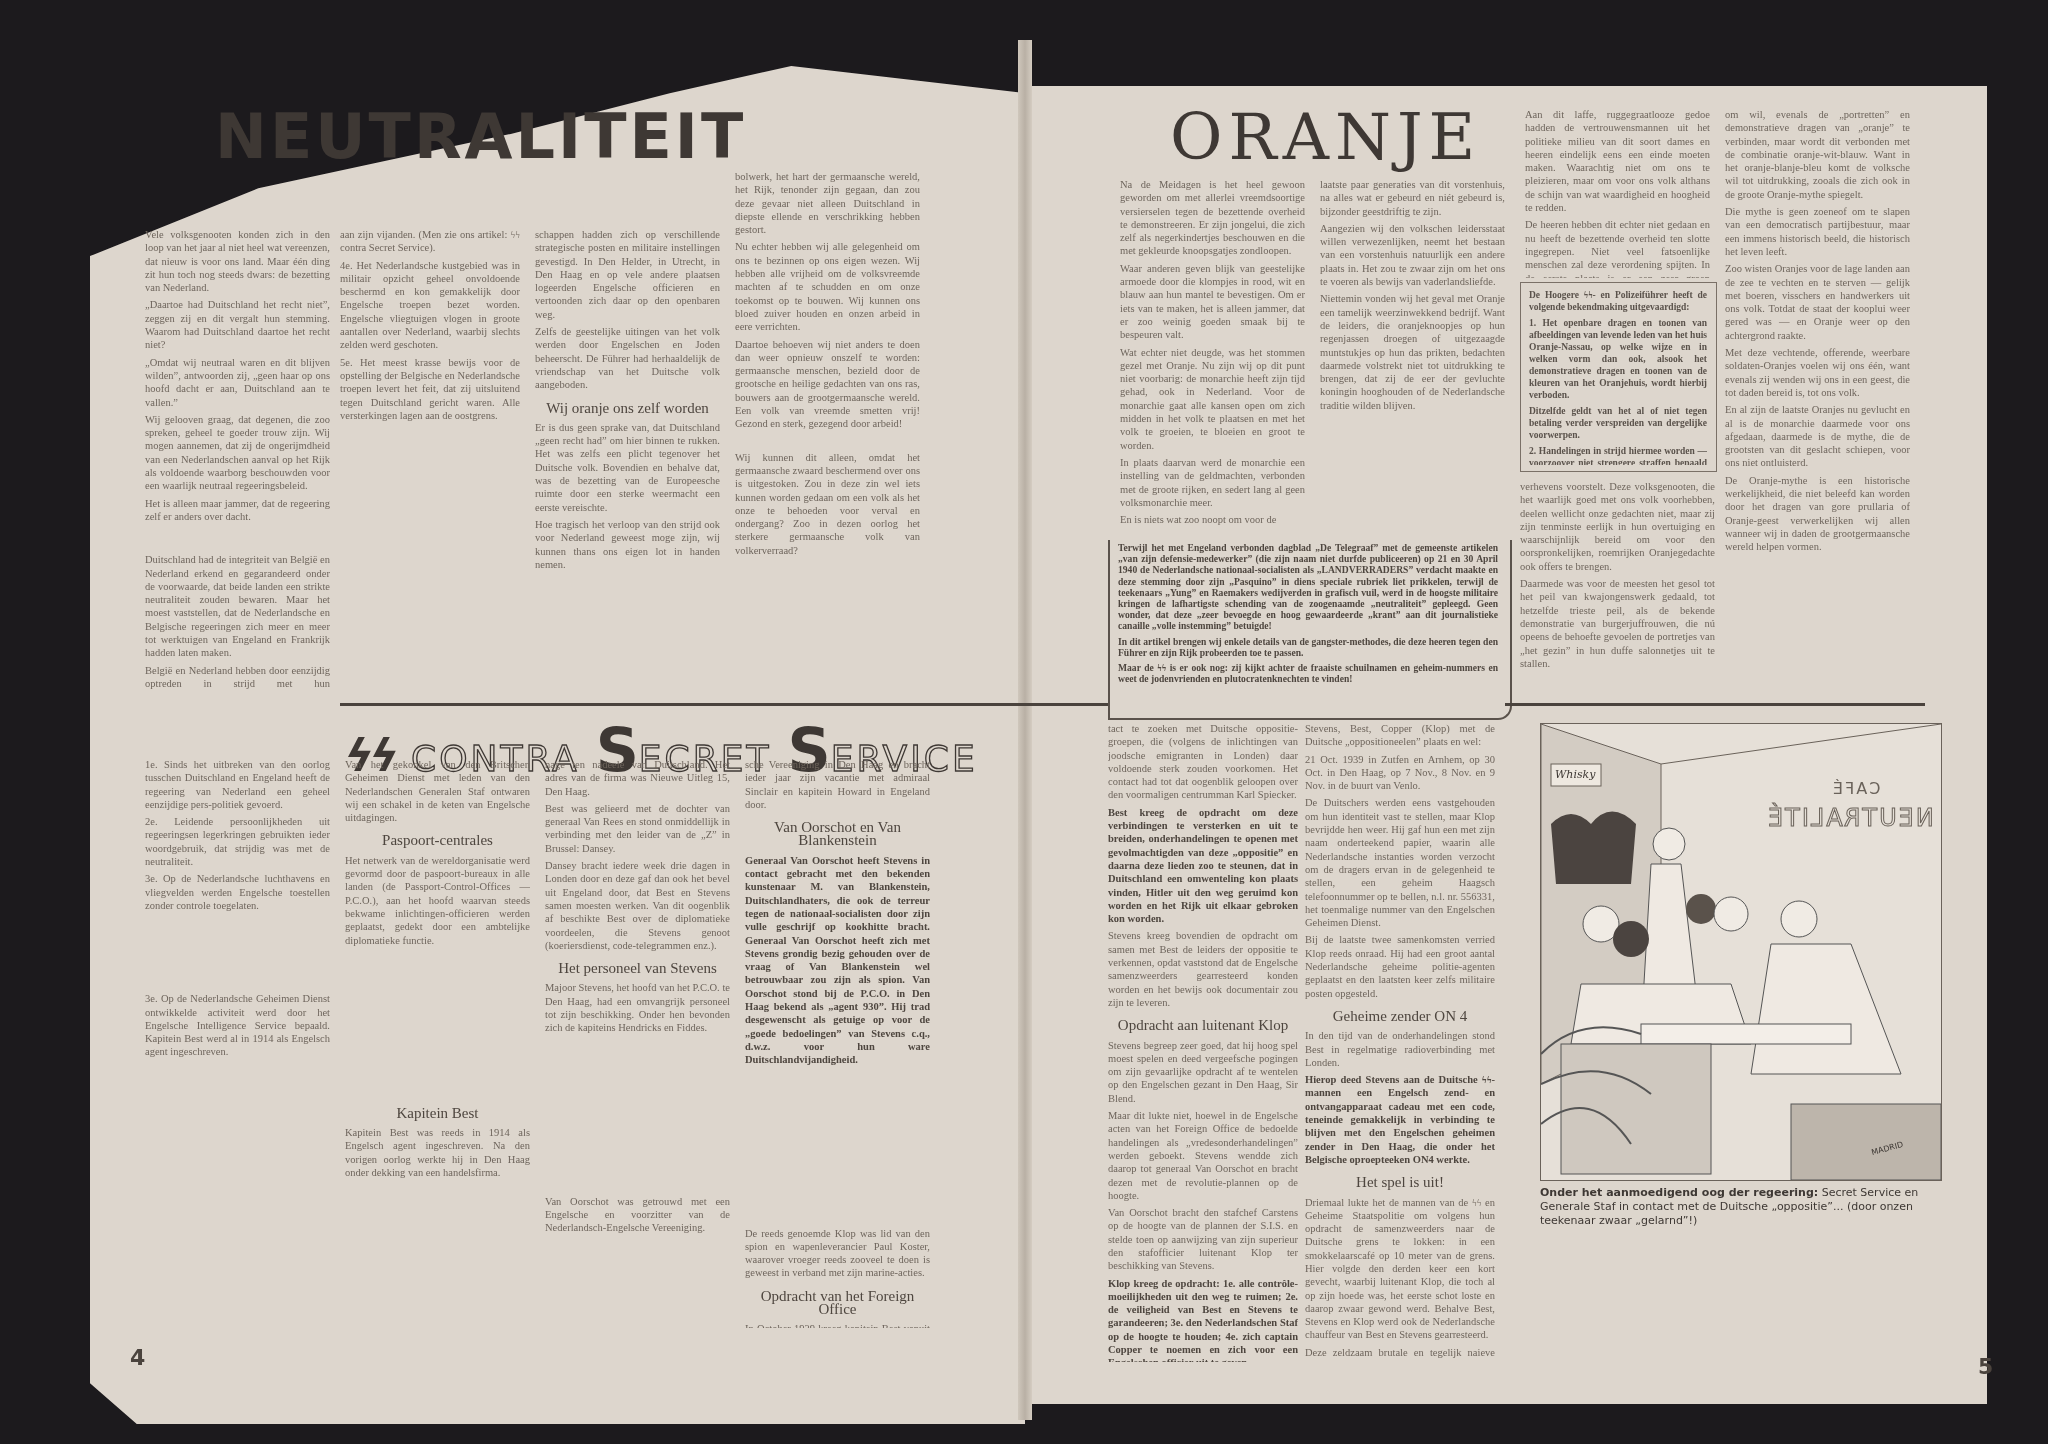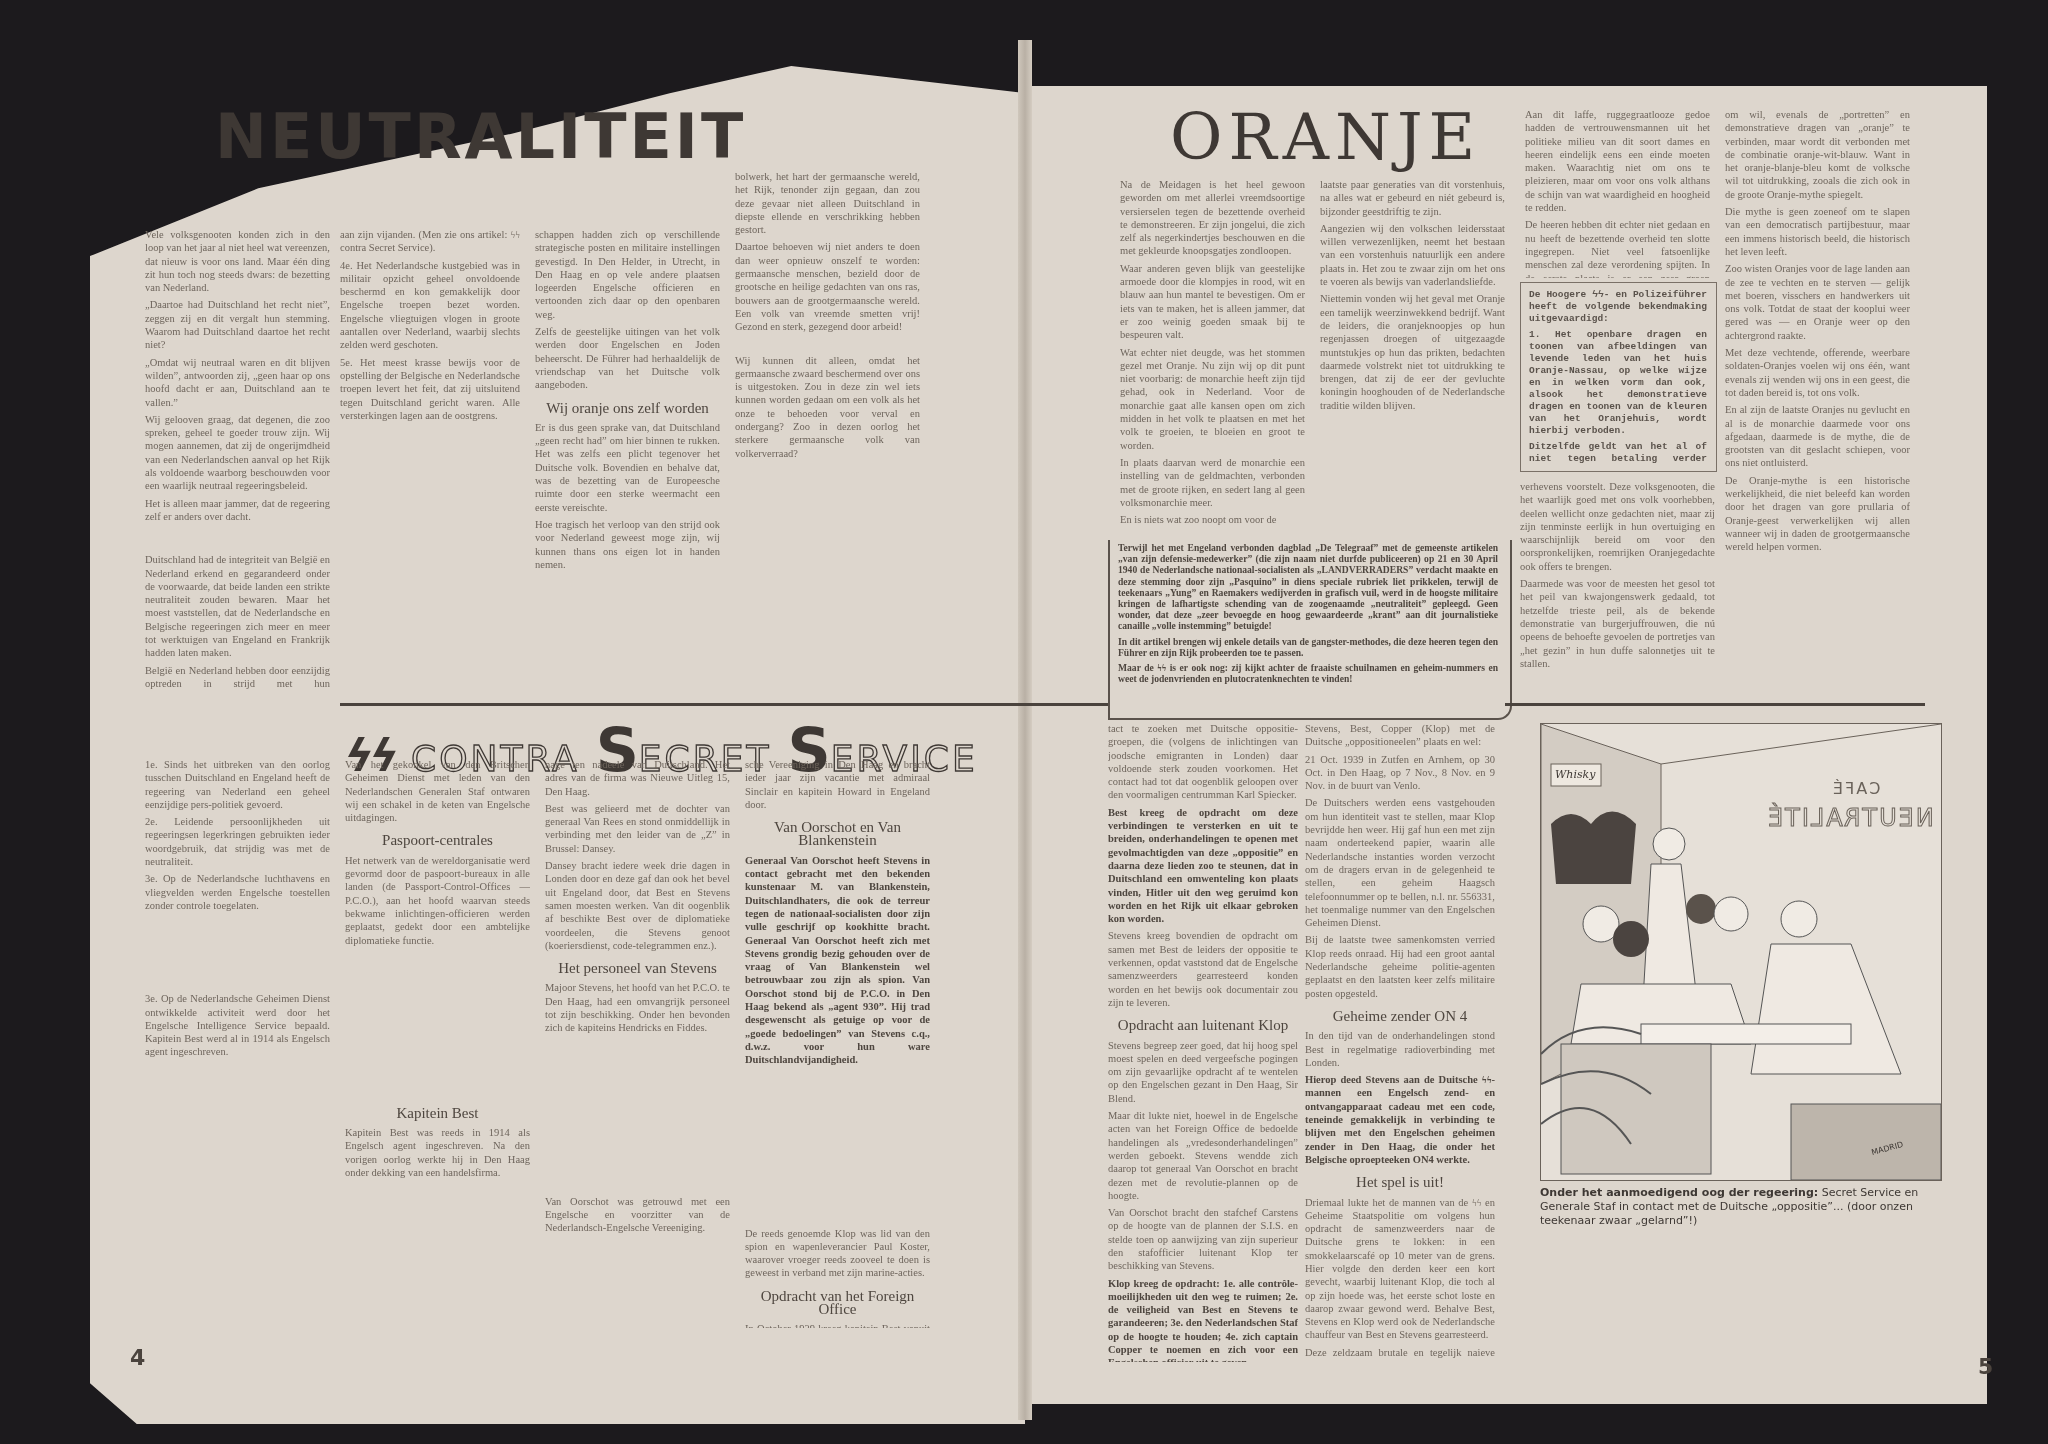--- a/index.html
+++ b/index.html
@@ -52,20 +52,21 @@
 <div class="col" style="left:535px;top:228px;width:185px;height:470px;">
   <p>schappen hadden zich op verschillende strategische posten en militaire instellingen gevestigd. In Den Helder, in Utrecht, in Den Haag en op vele andere plaatsen logeerden Engelsche officieren en vertoonden zich daar op den openbaren weg.</p>
   <p>Zelfs de geestelijke uitingen van het volk werden door Engelschen en Joden beheerscht. De Führer had herhaaldelijk de vriendschap van het Duitsche volk aangeboden.</p>
   <div class="sub">Wij oranje ons zelf worden</div>
   <p>Er is dus geen sprake van, dat Duitschland „geen recht had” om hier binnen te rukken. Het was zelfs een plicht tegenover het Duitsche volk. Bovendien en behalve dat, was de bezetting van de Europeesche ruimte door een sterke weermacht een eerste vereischte.</p>
   <p>Hoe tragisch het verloop van den strijd ook voor Nederland geweest moge zijn, wij kunnen thans ons eigen lot in handen nemen.</p>
 </div>
 
 <div class="col" style="left:735px;top:170px;width:185px;height:528px;">
   <p>bolwerk, het hart der germaansche wereld, het Rijk, tenonder zijn gegaan, dan zou deze gevaar niet alleen Duitschland in diepste ellende en verschrikking hebben gestort.</p>
+  <p>Nu echter hebben wij alle gelegenheid om ons te bezinnen op ons eigen wezen. Wij hebben alle vrijheid om de volksvreemde machten af te schudden en om onze toekomst op te bouwen. Wij kunnen ons bloed zuiver houden en onzen arbeid in eere verrichten.</p>
   <p>Daartoe behoeven wij niet anders te doen dan weer opnieuw onszelf te worden: germaansche menschen, bezield door de grootsche en heilige gedachten van ons ras, bouwers aan de grootgermaansche wereld. Een volk van vreemde smetten vrij! Gezond en sterk, gezegend door arbeid!</p>
   <p style="margin-top:20px">Wij kunnen dit alleen, omdat het germaansche zwaard beschermend over ons is uitgestoken. Zou in deze zin wel iets kunnen worden gedaan om een volk als het onze te behoeden voor verval en ondergang? Zoo in dezen oorlog het sterkere germaansche volk van volkerverraad?</p>
 </div>
 
 <div class="rule" style="left:340px;top:703px;width:770px;height:3px;"></div>
 
 <div class="abs" style="left:345px;top:715px;white-space:nowrap;color:#3e3834;">
   <span class="ss" style="font-size:44px;letter-spacing:-4px;">ϟϟ</span>
   <span style="font-family:'DejaVu Sans',sans-serif;font-size:36px;letter-spacing:3px;color:transparent;-webkit-text-stroke:1.3px #3e3834;margin-left:12px;">CONTRA</span>
   <span style="font-family:'DejaVu Sans',sans-serif;font-weight:bold;font-size:60px;margin-left:12px;">S</span><span style="font-family:'DejaVu Sans',sans-serif;font-size:36px;letter-spacing:3px;color:transparent;-webkit-text-stroke:1.3px #3e3834;">ECRET</span>
@@ -121,21 +122,21 @@
   <p>laatste paar generaties van dit vorstenhuis, na alles wat er gebeurd en niét gebeurd is, bijzonder geestdriftig te zijn.</p>
   <p>Aangezien wij den volkschen leidersstaat willen verwezenlijken, neemt het bestaan van een vorstenhuis natuurlijk een andere plaats in. Het zou te zwaar zijn om het ons te voeren als bewijs van vaderlandsliefde.</p>
   <p>Niettemin vonden wij het geval met Oranje een tamelijk weerzinwekkend bedrijf. Want de leiders, die oranjeknoopjes op hun regenjassen droegen of uitgezaagde muntstukjes op hun das prikten, bedachten daarmede volstrekt niet tot uitdrukking te brengen, dat zij de eer der gevluchte koningin hooghouden of de Nederlandsche traditie wilden blijven.</p>
 </div>
 
 <div class="col" style="left:1525px;top:108px;width:185px;height:170px;">
   <p>Aan dit laffe, ruggegraatlooze gedoe hadden de vertrouwensmannen uit het politieke milieu van dit soort dames en heeren eindelijk eens een einde moeten maken. Waarachtig niet om ons te pleizieren, maar om voor ons volk althans de schijn van wat waardigheid en hoogheid te redden.</p>
   <p>De heeren hebben dit echter niet gedaan en nu heeft de bezettende overheid ten slotte ingegrepen. Niet veel fatsoenlijke menschen zal deze verordening spijten. In de eerste plaats is er een zeer groep landgenooten, die zich onder „Oranje” werkelijk iets voorstellen.</p>
 </div>
 
-<div class="notice" style="left:1520px;top:282px;width:195px;height:188px;font-family:Liberation Mono, monospace;">
+<div class="notice" style="left:1520px;top:282px;width:195px;height:188px;">
   <div class="col" style="left:8px;top:6px;width:178px;height:176px;font-size:9.5px;line-height:12px;color:#5a524b;font-weight:bold;">
     <p>De Hoogere ϟϟ- en Polizeiführer heeft de volgende bekendmaking uitgevaardigd:</p>
     <p>1. Het openbare dragen en toonen van afbeeldingen van levende leden van het huis Oranje-Nassau, op welke wijze en in welken vorm dan ook, alsook het demonstratieve dragen en toonen van de kleuren van het Oranjehuis, wordt hierbij verboden.</p>
     <p>Ditzelfde geldt van het al of niet tegen betaling verder verspreiden van dergelijke voorwerpen.</p>
     <p>2. Handelingen in strijd hiermee worden — voorzoover niet strengere straffen bepaald zijn — ingevolge par. 1 der verordening nr. 20-1941 van 7 Februari 1941 bestraft.</p>
   </div>
 </div>
 
 <div class="col" style="left:1520px;top:480px;width:195px;height:225px;">
   <p>verhevens voorstelt. Deze volksgenooten, die het waarlijk goed met ons volk voorhebben, deelen wellicht onze gedachten niet, maar zij zijn tenminste eerlijk in hun overtuiging en waarschijnlijk bereid om voor den oorspronkelijken, roemrijken Oranjegedachte ook offers te brengen.</p>

